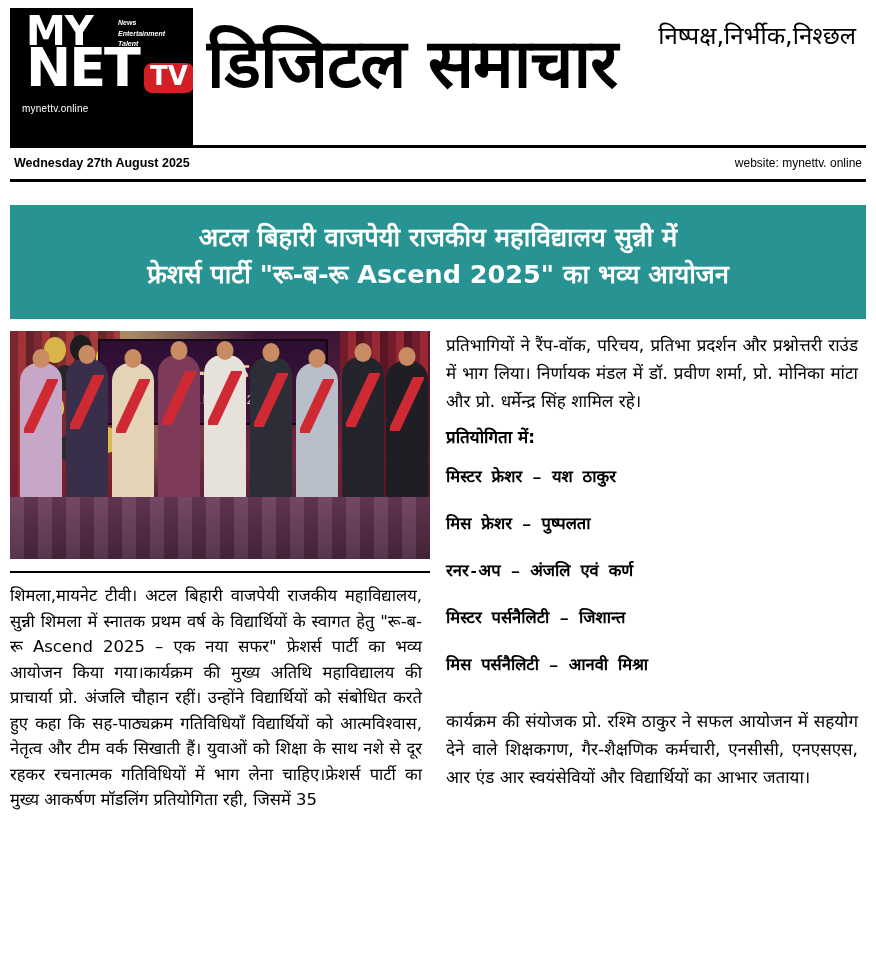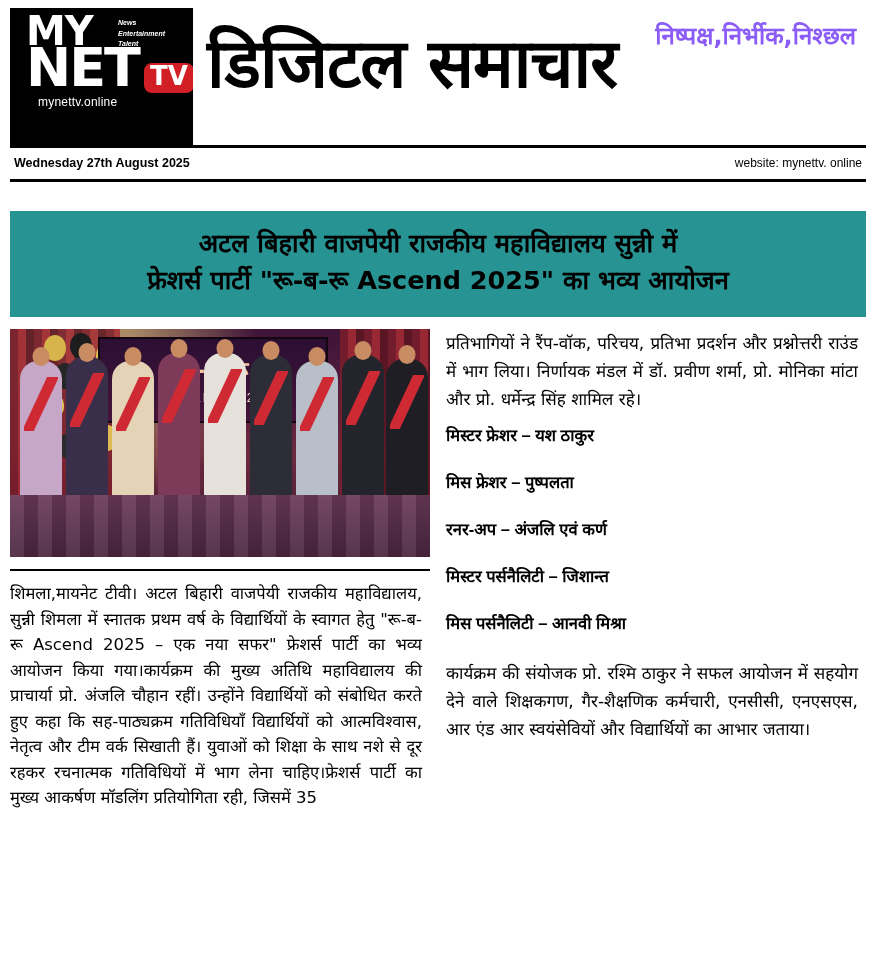--- a/index.html
+++ b/index.html
@@ -83,39 +83,39 @@
     color: #fff;
     font-size: 26px;
     font-weight: bold;
     padding: 0 6px 2px 6px;
     margin-left: 5px;
     line-height: 1.05;
     border-radius: 8px;
     font-family: "DejaVu Sans", sans-serif;
   }
   .logo-url {
-    font-size: 12px;
-    padding-left: 28px;
-    margin-top: 2px;
+    font-size: 10px;
+    padding-left: 12px;
+    margin-top: 10px;
     letter-spacing: 0.2px;
   }
 
   .masthead-right {
     flex: 1 1 auto;
     position: relative;
     background: #fff;
     box-sizing: border-box;
   }
   .nishpaksh {
     position: absolute;
     right: 10px;
     top: 10px;
     font-size: 24px;
-    font-weight: bold;
-    color: #8b5cf6;
+    font-weight: normal;
+    color: #000000;
     font-family: "DejaVu Sans", sans-serif;
     white-space: nowrap;
   }
   .paper-title {
     position: absolute;
     left: 14px;
     top: 22px;
     font-size: 68px;
     font-weight: bold;
     letter-spacing: -1px;
@@ -137,25 +137,25 @@
   .datebar .date {
     font-weight: bold;
   }
   .datebar .website {
     font-size: 12px;
     margin-left: 36px;
   }
 
   
   .banner {
-    margin-top: 29px;
+    margin-top: 23px;
     background: #279392;
-    color: #000000;
+    color: #ffffff;
     text-align: center;
-    padding: 14px 18px 18px 18px;
+    padding: 14px 18px 26px 18px;
     box-sizing: border-box;
   }
   .banner-line {
     font-size: 25.5px;
     font-weight: bold;
     line-height: 1.45;
     font-family: "DejaVu Sans", sans-serif;
   }
 
   
@@ -320,24 +320,24 @@
   .col-right .sub {
     font-size: 17px;
     font-weight: bold;
     margin: 0 0 16px 0;
     font-family: "DejaVu Sans", sans-serif;
   }
   .col-right .award {
     font-size: 16.5px;
     font-weight: bold;
     margin: 0 0 24px 0;
-    font-family: Liberation Sans, sans-serif;
+    font-family: Liberation Mono, monospace;
   }
   .col-right .award.tight {
-    margin-bottom: 25px;
+    margin-bottom: 32px;
   }
 </style>
 </head>
 <body>
 
 <div class="page">
 
   <div class="masthead">
     <div class="logo-box">
       <div class="logo-taglines">
@@ -406,20 +406,21 @@
       </div>
 
       <hr class="rule">
 
       <p class="para">शिमला,मायनेट टीवी। अटल बिहारी वाजपेयी राजकीय महाविद्यालय, सुन्नी शिमला में स्नातक प्रथम वर्ष के विद्यार्थियों के स्वागत हेतु "रू-ब-रू Ascend 2025 – एक नया सफर" फ्रेशर्स पार्टी का भव्य आयोजन किया गया।कार्यक्रम की मुख्य अतिथि महाविद्यालय की प्राचार्या प्रो. अंजलि चौहान रहीं। उन्होंने विद्यार्थियों को संबोधित करते हुए कहा कि सह-पाठ्यक्रम गतिविधियाँ विद्यार्थियों को आत्मविश्वास, नेतृत्व और टीम वर्क सिखाती हैं। युवाओं को शिक्षा के साथ नशे से दूर रहकर रचनात्मक गतिविधियों में भाग लेना चाहिए।फ्रेशर्स पार्टी का मुख्य आकर्षण मॉडलिंग प्रतियोगिता रही, जिसमें 35</p>
     </div>
 
     <div class="col-right">
       <p class="para">प्रतिभागियों ने रैंप-वॉक, परिचय, प्रतिभा प्रदर्शन और प्रश्नोत्तरी राउंड में भाग लिया। निर्णायक मंडल में डॉ. प्रवीण शर्मा, प्रो. मोनिका मांटा और प्रो. धर्मेन्द्र सिंह शामिल रहे।</p>
 
+      <p class="sub">प्रतियोगिता में:</p>
 
       <p class="award">मिस्टर फ्रेशर – यश ठाकुर</p>
       <p class="award">मिस फ्रेशर – पुष्पलता</p>
       <p class="award">रनर-अप – अंजलि एवं कर्ण</p>
       <p class="award">मिस्टर पर्सनैलिटी – जिशान्त</p>
       <p class="award tight">मिस पर्सनैलिटी – आनवी मिश्रा</p>
 
       <p class="para">कार्यक्रम की संयोजक प्रो. रश्मि ठाकुर ने सफल आयोजन में सहयोग देने वाले शिक्षकगण, गैर-शैक्षणिक कर्मचारी, एनसीसी, एनएसएस, आर एंड आर स्वयंसेवियों और विद्यार्थियों का आभार जताया।</p>
     </div>
 

